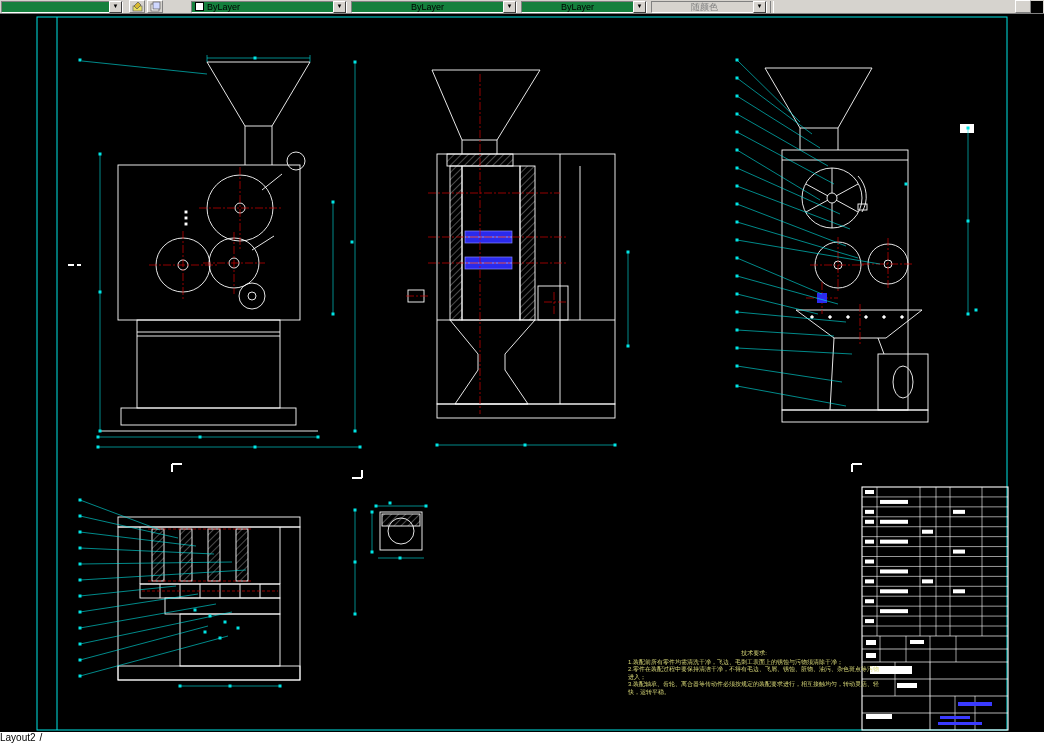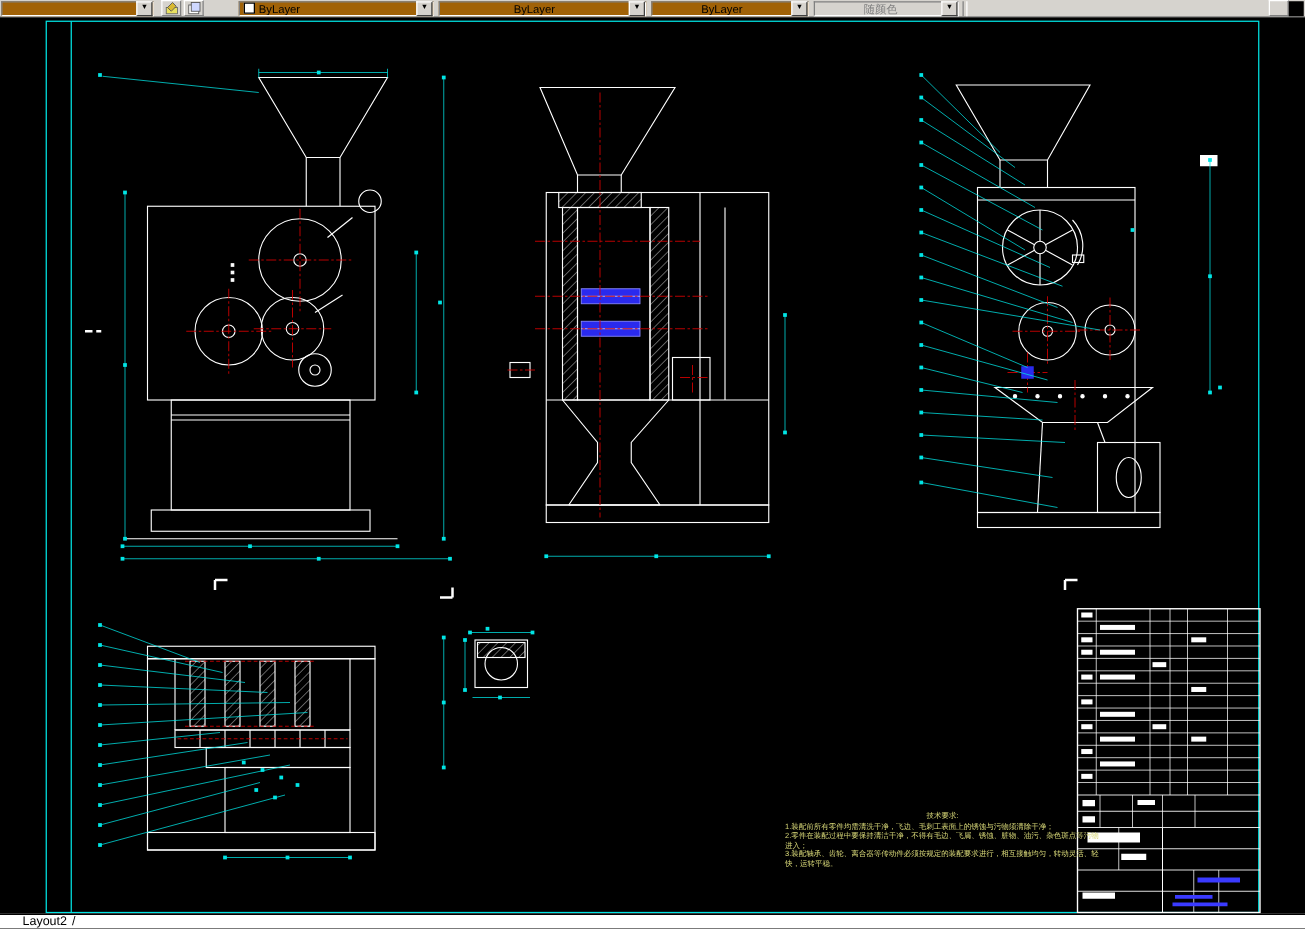--- a/index.html
+++ b/index.html
@@ -2,21 +2,21 @@
 <html><head>
 <meta charset="utf-8">
 <style>
   html,body{margin:0;padding:0;background:#444;}
   .app{position:relative;width:1044px;height:743px;background:#000;overflow:hidden;
        font-family:"Liberation Sans",sans-serif;}
   
   .toolbar{position:absolute;top:0;left:0;right:0;height:14px;background:#d6d3ce;
            border-bottom:1px solid #808080;display:flex;align-items:center;
            padding:0 1px;box-sizing:border-box;}
-  .combo{height:12px;background:#a16207;border:1px solid;border-color:#808080 #fff #fff #808080;
+  .combo{height:12px;background:#15803d;border:1px solid;border-color:#808080 #fff #fff #808080;
          display:flex;align-items:center;font-size:9px;box-sizing:border-box;}
   .combo-text{flex:1;text-align:center;line-height:10px;white-space:nowrap;overflow:hidden;color:#000;}
   .combo.disabled{background:#d6d3ce;}
   .combo.disabled .combo-text{color:#808080;}
   .combo-arrow{width:11px;height:10px;background:#d6d3ce;border:1px solid;
                border-color:#fff #404040 #404040 #fff;font-size:6px;line-height:9px;
                text-align:center;color:#000;flex:0 0 auto;}
   .swatch{width:7px;height:7px;background:#fff;border:1px solid #000;margin:0 3px;flex:0 0 auto;}
   .tb-btn{width:16px;height:13px;background:#d6d3ce;border:1px solid;
           border-color:#fff #808080 #808080 #fff;padding:0;display:flex;
@@ -25,21 +25,21 @@
   .tb-spacer{flex:1;}
   .corner-block{width:12px;height:12px;background:#000;flex:0 0 auto;}
   
   .canvas{position:absolute;top:14px;left:0;width:1044px;height:717px;background:#000;}
   .notes{position:absolute;left:628px;top:636px;width:252px;color:#d8d878;
          font-size:6px;line-height:7.5px;}
   .notes-title{text-align:center;margin-bottom:1px;}
   
   .statusbar{position:absolute;bottom:0;left:0;right:0;height:12px;background:#fff;
              border-top:1px solid #000;font-size:10px;color:#000;display:flex;
-             align-items:center;padding-left:18px;box-sizing:border-box;gap:4px;}
+             align-items:center;padding-left:0;box-sizing:border-box;gap:4px;}
 </style>
 </head>
 <body>
 
 <div class="app">
 
   <div class="toolbar">
     <div class="combo" style="width:122px">
       <span class="combo-text"></span>
       <span class="combo-arrow">▼</span>

